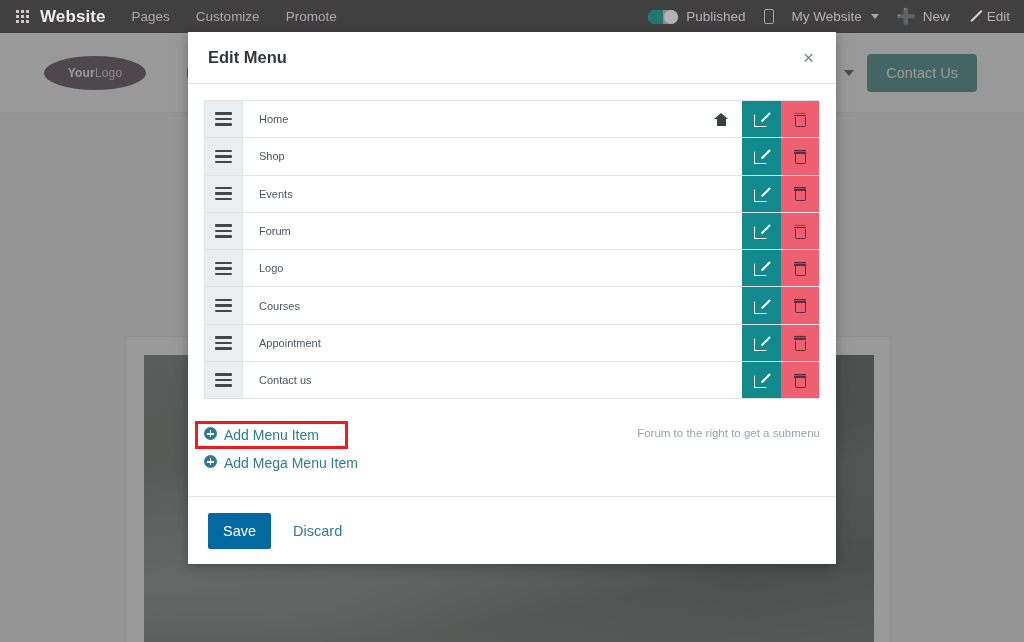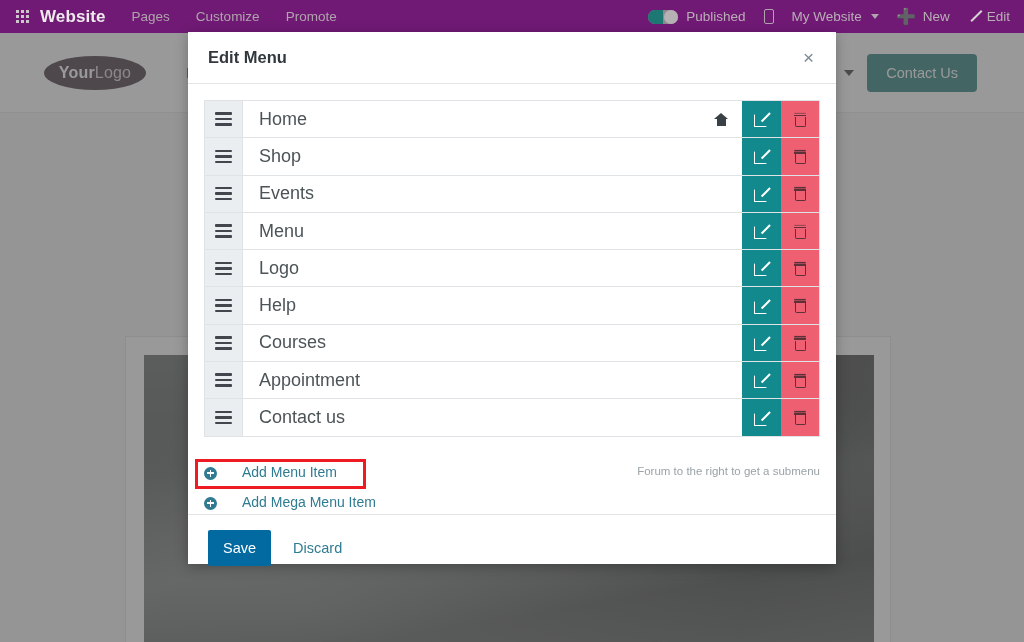--- a/index.html
+++ b/index.html
@@ -15,21 +15,21 @@
   .page-root {
     position: absolute; inset: 0;
     width: 1024px; height: 642px;
     background: #ffffff;
   }
 
   
   .odoo-topbar {
     position: absolute; top: 0; left: 0;
     width: 1024px; height: 33px;
-    background: #701a75;
+    background: #404040;
     display: flex; align-items: center;
     color: #b9aeb6;
     font-size: 13.5px;
     z-index: 40;
   }
   .apps-grid {
     width: 16px; height: 16px;
     margin-left: 14px; margin-right: 10px;
     display: grid;
     grid-template-columns: repeat(3, 3px);
@@ -90,21 +90,21 @@
     background: #ffffff;
     border-bottom: 1px solid #e7e7e7;
     display: flex; align-items: center;
     z-index: 10;
   }
   .logo-badge {
     margin-left: 44px;
     width: 102px; height: 34px; border-radius: 50%;
     background: #3c2b38;
     display: flex; align-items: center; justify-content: center;
-    color: #ffffff; font-size: 16px; letter-spacing: .2px;
+    color: #ffffff; font-size: 12px; letter-spacing: .2px;
   }
   .logo-badge b { font-weight: 700; }
   .logo-badge span { font-weight: 400; color: #d6cfd4; }
   .site-nav {
     display: flex; align-items: center; gap: 30px;
     margin-left: 40px; font-size: 14px; color: #4a4a4a;
   }
   .site-caret {
     width: 0; height: 0; border-left: 5px solid transparent;
     border-right: 5px solid transparent; border-top: 6px solid #333;
@@ -195,21 +195,21 @@
     width: 38px; flex: 0 0 38px;
     background: #eaeef1;
     border-right: 1px solid #e0e3e6;
     display: flex; align-items: center; justify-content: center;
     cursor: move;
   }
   .drag-bars { width: 17px; display: flex; flex-direction: column; gap: 3px; }
   .drag-bars i { display: block; height: 2.5px; background: #41474c; border-radius: 1px; }
   .row-label {
     flex: 1 1 auto; display: flex; align-items: center;
-    padding-left: 16px; font-size: 18px; color: #4c5458;
+    padding-left: 16px; font-size: 11px; color: #4c5458;
   }
   .row-home-ic {
     display: flex; align-items: center; padding-right: 14px; color: #3a4145;
   }
   .house {
     position: relative; width: 14px; height: 13px;
   }
   .house::before {
     content:""; position: absolute; left: 0; top: 0;
     border-left: 7px solid transparent; border-right: 7px solid transparent;
@@ -254,21 +254,21 @@
     border: 1.6px solid #5c3238; border-top: none;
     border-radius: 0 0 2px 2px;
   }
 
   
   .add-area {
     margin-top: 22px; position: relative;
     width: 616px;
   }
   .add-link {
-    display: inline-flex; align-items: flex-end; gap: 25px;
+    display: inline-flex; align-items: flex-start; gap: 7px;
     color: #2f7b91; font-size: 14px; cursor: pointer;
     text-decoration: none;
   }
   .add-link-wrap-hl {
     display: inline-block;
     border: 3px solid #ee1c22;
     padding: 2px 26px 2px 6px;
     margin-left: -9px;
   }
   .plus-circle {
@@ -429,53 +429,37 @@
             </button>
           </div>
           <div class="menu-row">
             <div class="drag-cell">
               <span class="drag-bars">
                 <i></i>
                 <i></i>
                 <i></i>
               </span>
             </div>
-            <div class="row-label">Menu</div>
+            <div class="row-label">Forum</div>
             <button class="btn-edit">
               <span class="ic-pencil-box"></span>
             </button>
             <button class="btn-del">
               <span class="ic-trash"></span>
             </button>
           </div>
           <div class="menu-row">
             <div class="drag-cell">
               <span class="drag-bars">
                 <i></i>
                 <i></i>
                 <i></i>
               </span>
             </div>
             <div class="row-label">Logo</div>
-            <button class="btn-edit">
-              <span class="ic-pencil-box"></span>
-            </button>
-            <button class="btn-del">
-              <span class="ic-trash"></span>
-            </button>
-          </div>
-          <div class="menu-row">
-            <div class="drag-cell">
-              <span class="drag-bars">
-                <i></i>
-                <i></i>
-                <i></i>
-              </span>
-            </div>
-            <div class="row-label">Help</div>
             <button class="btn-edit">
               <span class="ic-pencil-box"></span>
             </button>
             <button class="btn-del">
               <span class="ic-trash"></span>
             </button>
           </div>
           <div class="menu-row">
             <div class="drag-cell">
               <span class="drag-bars">

